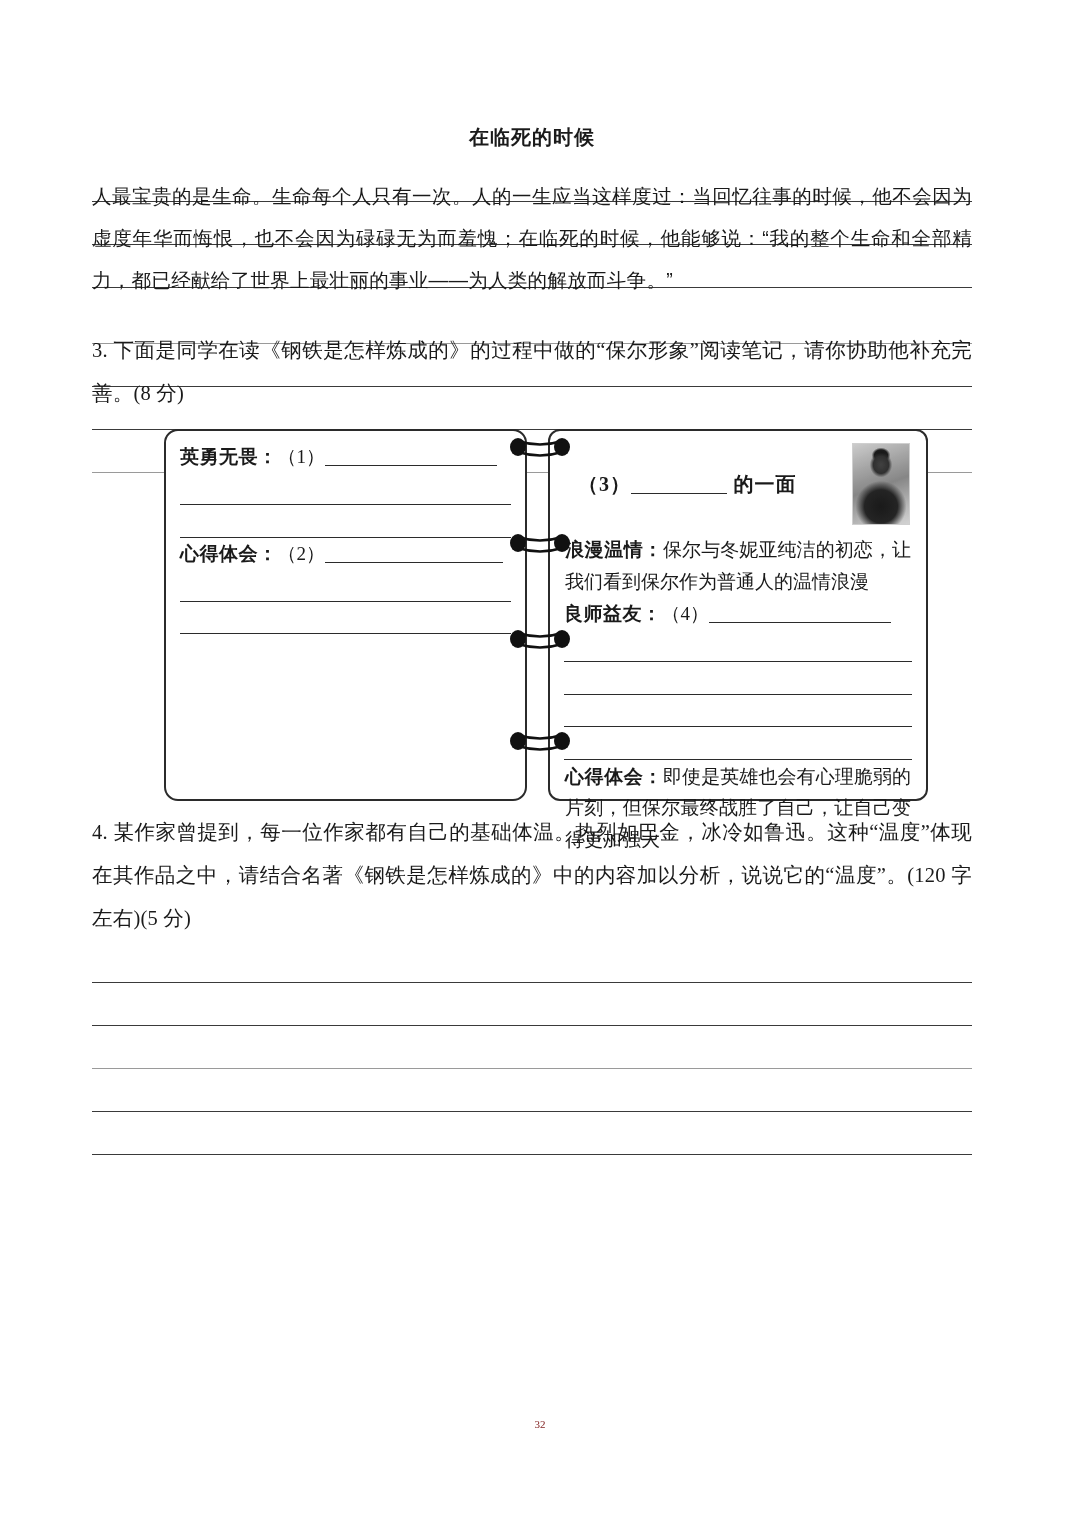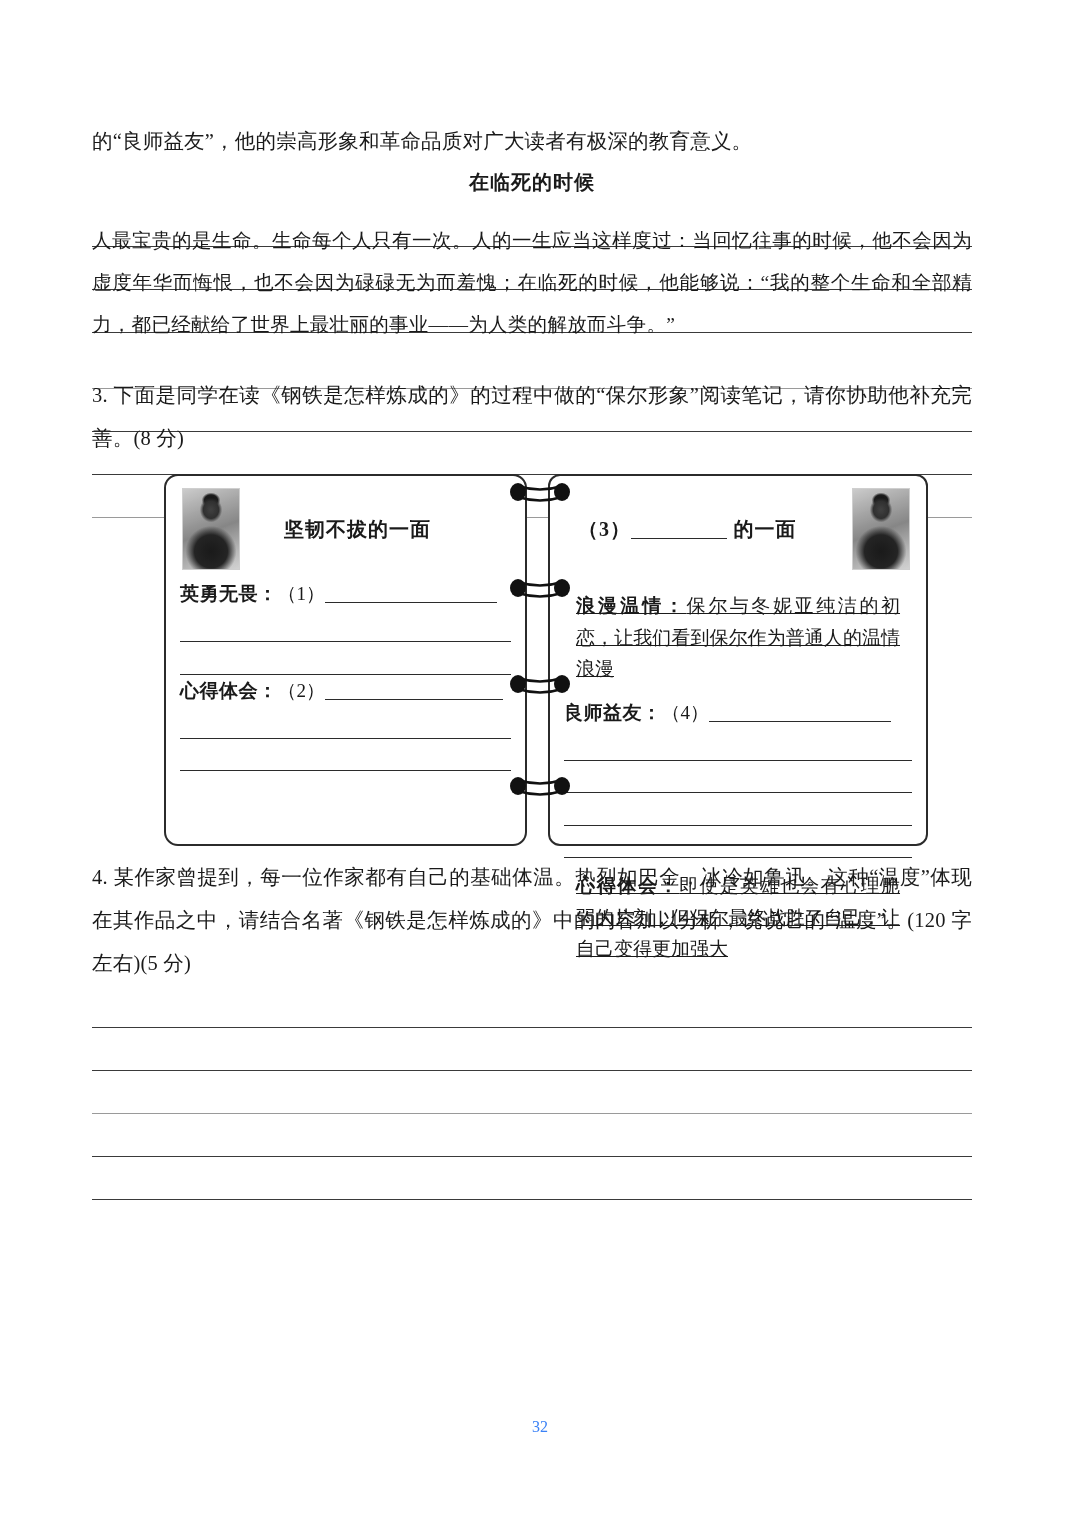--- a/index.html
+++ b/index.html
@@ -53,21 +53,21 @@
     letter-spacing: 1px;
     margin: 4px 0 8px 0;
   }
 
   .qnum-bold {
     font-family: "Liberation Sans", "DejaVu Sans", sans-serif;
     font-weight: bold;
   }
 
   .quote-block {
-    font-family: Liberation Serif, serif;
+    font-family: Liberation Sans, sans-serif;
     font-size: 19.5px;
     line-height: 42px;
     text-align: justify;
     text-justify: inter-ideograph;
     margin: 2px 0 0 0;
     letter-spacing: 0.3px;
   }
 
   
   .ruled {
@@ -166,24 +166,23 @@
   }
   .nb-label {
     font-family: "Liberation Sans", "DejaVu Sans", sans-serif;
     font-weight: bold;
     letter-spacing: 0.5px;
   }
   .nb-text {
     font-family: "Liberation Serif", "DejaVu Serif", serif;
   }
   .nb-entry {
-    margin: 12px;
+    margin: 1px;
     text-align: justify;
     text-justify: inter-ideograph;
-    text-decoration: underline;
   }
   .nb-fillrow {
     display: block;
     white-space: nowrap;
     margin: 0;
     line-height: 31.5px;
   }
   .bi-fill-1 { width: 172px; }
   .bi-fill-2 { width: 178px; }
   .bi-fill-4 { width: 182px; }
@@ -205,31 +204,30 @@
   }
 
   
   .folio {
     position: absolute;
     left: 0;
     right: 0;
     top: 1418px;
     text-align: center;
     font-family: "Liberation Serif", "DejaVu Serif", serif;
-    font-size: 16px;
-    color: #3b82f6;
+    font-size: 11px;
+    color: #7f1d1d;
   }
 </style>
 </head>
 <body>
 
 <div class="page">
   <div class="content">
 
-    <p class="para lead-line">的“良师益友”，他的崇高形象和革命品质对广大读者有极深的教育意义。</p>
 
     <div class="section-head">在临死的时候</div>
 
 
     <div class="ruled ruled-gap-top">
       <div class="rule"></div>
       <div class="rule"></div>
       <div class="rule"></div>
     </div>
 
@@ -242,24 +240,20 @@
       <div class="rule"></div>
       <div class="rule faint"></div>
     </div>
 
     <p class="para" style="margin-top:14px;"><span class="qnum">3.</span> <span>下面是同学在读《钢铁是怎样炼成的》的过程中做的“保尔形象”阅读笔记，请你协助他补充完善。(8 分)</span></p>
 
     <div class="notebook">
 
       <div class="nb-panel nb-left">
         <div class="nb-inner">
-          <div class="nb-title-row">
-            <div class="portrait left-pos"></div>
-            <div class="nb-heading left-head">坚韧不拔的一面</div>
-          </div>
 
           <div class="nb-body">
 
             <div class="nb-fillrow"><span class="nb-label">英勇无畏：</span><span class="nb-text">（1）</span><span class="blank-inline bi-fill-1"></span></div>
             <div class="nb-rule"></div>
             <div class="nb-rule"></div>
 
 
             <div class="nb-fillrow"><span class="nb-label">心得体会：</span><span class="nb-text">（2）</span><span class="blank-inline bi-fill-2"></span></div>
             <div class="nb-rule"></div>

